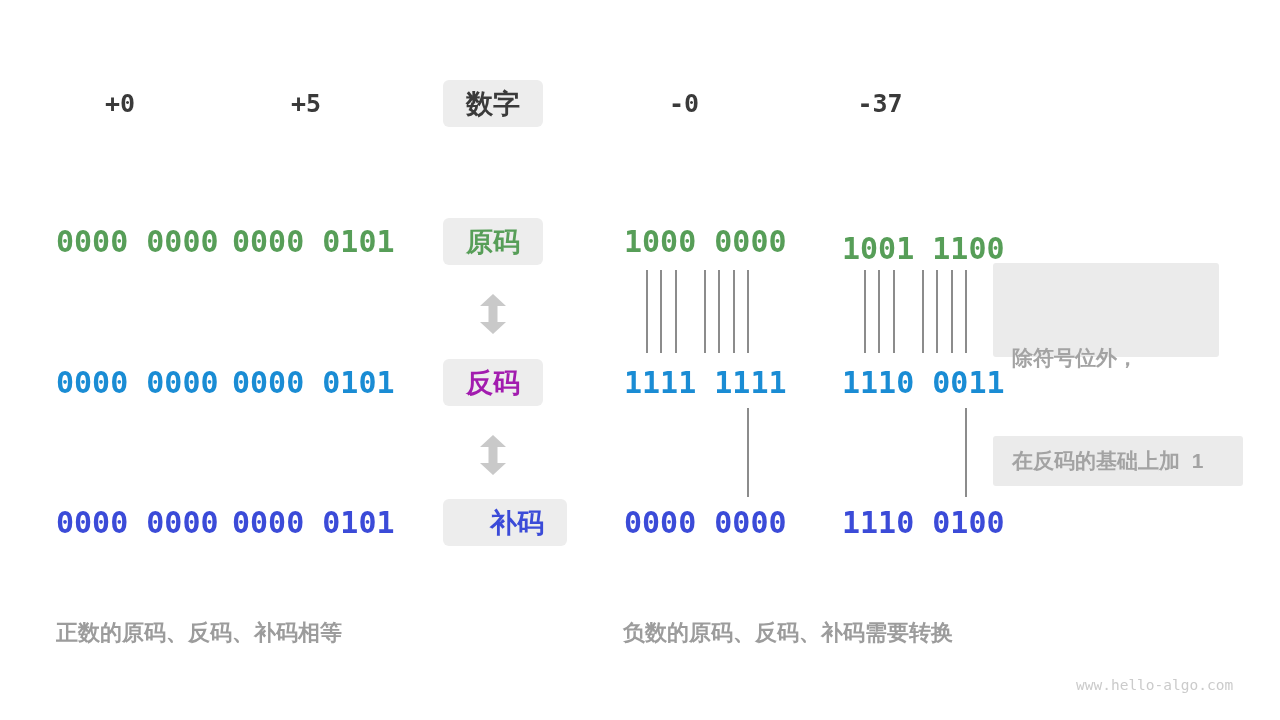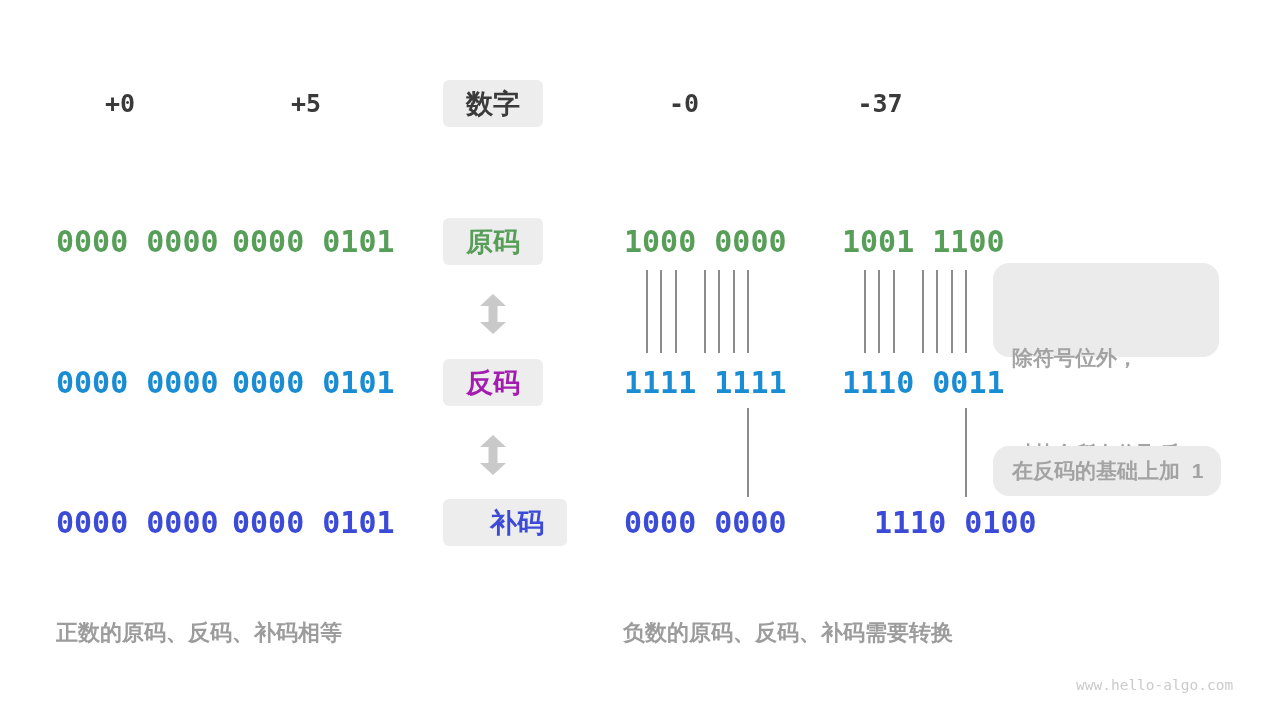--- a/index.html
+++ b/index.html
@@ -45,26 +45,26 @@
   }
   .vline.grp { top:270px; height:83px; }
   .vline.one { top:408px; height:89px; }
 
   
   .updown { position:absolute; left:480px; width:26px; height:40px; }
 
   
   .note {
     position:absolute; left:993px;
-    background:#EBEBEB; border-radius:16px;
+    background:#EBEBEB; border-radius:3px;
     color:#A3A3A3; font-weight:bold; font-size:21px;
     white-space:pre;
   }
   .note.invert { top:263px; width:226px; height:94px; padding:15px 0 0 19px; box-sizing:border-box; line-height:32px; }
-  .note.addone { top:446px; width:228px; height:50px; line-height:50px; padding-left:19px; box-sizing:border-box; }
+  .note.addone { top:436px; width:250px; height:50px; line-height:50px; padding-left:19px; box-sizing:border-box; }
 
   
   .caption {
     position:absolute; top:618px;
     font-weight:bold; font-size:22px; color:#9C9C9C; white-space:pre;
   }
 
   .watermark {
     position:absolute; left:1076px; top:677px;
     font-family:"DejaVu Sans Mono", monospace;
@@ -76,21 +76,21 @@
 
 <div class="num-val" style="left:120px">+0</div>
 <div class="num-val" style="left:306px">+5</div>
 <div class="num-val" style="left:684px">-0</div>
 <div class="num-val" style="left:880px">-37</div>
 <div class="label-box dark" style="top:80px">数字</div>
 
 <div class="bin green" style="left:56px;  top:227px">0000 0000</div>
 <div class="bin green" style="left:232px; top:227px">0000 0101</div>
 <div class="bin green" style="left:624px; top:227px">1000 0000</div>
-<div class="bin green" style="left:842px; top:227px">1001 1100</div>
+<div class="bin green" style="left:842px; top:234px">1001 1100</div>
 <div class="label-box green" style="top:218px">原码</div>
 
 <div class="vline grp" style="left:646px"></div>
 <div class="vline grp" style="left:660px"></div>
 <div class="vline grp" style="left:675px"></div>
 <div class="vline grp" style="left:704px"></div>
 <div class="vline grp" style="left:718px"></div>
 <div class="vline grp" style="left:733px"></div>
 <div class="vline grp" style="left:747px"></div>
 <div class="vline grp" style="left:864px"></div>
@@ -125,19 +125,19 @@
   <svg width="26" height="40" viewBox="0 0 26 40">
       <path fill="#C9C9C9" d="M13 0 L26 12 L17.5 12 L17.5 28 L26 28 L13 40 L0 28 L8.5 28 L8.5 12 L0 12 Z"></path>
     </svg>
 </div>
 
 <div class="note addone">在反码的基础上加  1</div>
 
 <div class="bin indigo" style="left:56px;  top:508px">0000 0000</div>
 <div class="bin indigo" style="left:232px; top:508px">0000 0101</div>
 <div class="bin indigo" style="left:624px; top:508px">0000 0000</div>
-<div class="bin indigo" style="left:874px; top:508px">1110 0100</div>
+<div class="bin indigo" style="left:842px; top:508px">1110 0100</div>
 <div class="label-box indigo" style="top:499px">补码</div>
 
 <div class="caption" style="left:56px">正数的原码、反码、补码相等</div>
 <div class="caption" style="left:623px">负数的原码、反码、补码需要转换</div>
 
 <div class="watermark">www.hello-algo.com</div>
 
 </body></html>

